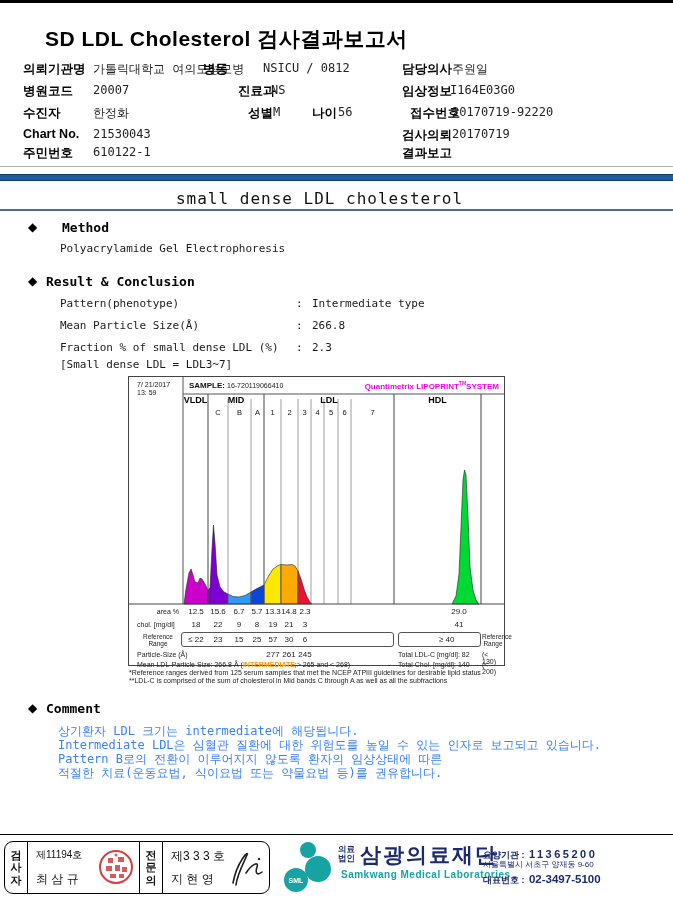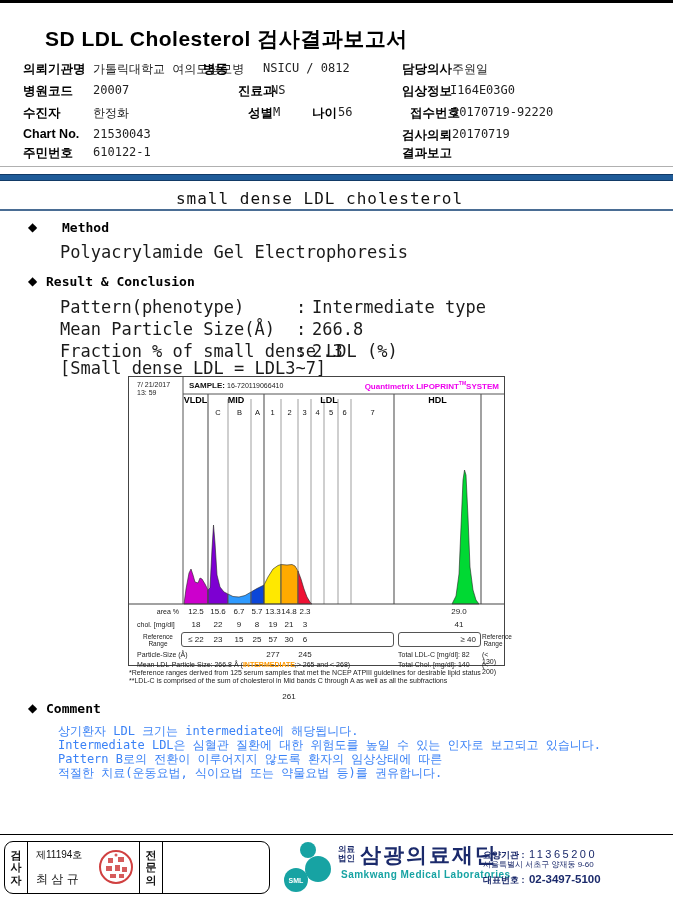--- a/index.html
+++ b/index.html
@@ -9,21 +9,21 @@
     border-top:3px solid #000;box-sizing:border-box;
   }
   .abs{position:absolute;}
   .klabel{font-family:"Liberation Sans",sans-serif;font-weight:bold;font-size:12.5px;color:#000;}
   .kval{font-family:"DejaVu Sans Mono","Liberation Sans",monospace;font-size:12px;color:#222;}
   .report-title{font-size:21px;font-weight:bold;letter-spacing:0.5px;color:#000;}
   .hline{position:absolute;left:0;width:673px;}
   .sec-title{font-family:"DejaVu Sans Mono",monospace;font-size:16px;color:#111;}
   .diamond{font-size:12px;color:#000;}
   .sec-head{font-family:"DejaVu Sans Mono",monospace;font-weight:bold;font-size:13px;color:#000;}
-  .body-mono{font-family:"DejaVu Sans Mono",monospace;font-size:17px;color:#1a1a1a;}
+  .body-mono{font-family:"DejaVu Sans Mono",monospace;font-size:11px;color:#1a1a1a;}
   .chart-box{left:128px;top:373px;width:377px;height:290px;border:1px solid #444;box-sizing:border-box;}
   .ch-small{font-size:7px;color:#222;}
   .ch-med{font-size:8px;color:#111;}
   .ch-group{font-size:9px;font-weight:bold;color:#000;}
   .ch-sub{font-size:7.5px;color:#111;}
   .ch-val{font-size:8px;color:#222;width:26px;text-align:center;margin-left:-13px;}
   .ref-box{border:1px solid #555;border-radius:3px;box-sizing:border-box;background:#fff;}
   .brand{font-size:8px;font-weight:bold;color:#ee00ee;}
   .footnote{font-size:7px;color:#222;}
   .comment-line{font-family:"DejaVu Sans Mono",monospace;font-size:12px;color:#3b82f6;line-height:14.5px;white-space:nowrap;}
@@ -177,29 +177,29 @@
   </div>
   <div class="abs ref-box" style="left:52px;top:255px;width:213px;height:15px;"></div>
   <div class="abs ref-box" style="left:269px;top:255px;width:83px;height:15px;"></div>
   <div class="abs ch-val" style="left:67px;top:258px;">≤ 22</div>
   <div class="abs ch-val" style="left:89px;top:258px;">23</div>
   <div class="abs ch-val" style="left:110px;top:258px;">15</div>
   <div class="abs ch-val" style="left:128px;top:258px;">25</div>
   <div class="abs ch-val" style="left:144px;top:258px;">57</div>
   <div class="abs ch-val" style="left:160px;top:258px;">30</div>
   <div class="abs ch-val" style="left:176px;top:258px;">6</div>
-  <div class="abs ch-small" style="left:310px;top:258px;width:37px;text-align:right;font-size:8px;">≥ 40</div>
+  <div class="abs ch-small" style="left:310px;top:258px;width:37px;font-size:8px;">≥ 40</div>
   <div class="abs ch-small" style="left:353px;top:256px;width:22px;text-align:center;font-size:6.5px;line-height:7px;">
     <span>Reference</span><br>
     <span>Range</span>
   </div>
 
   <div class="abs ch-small" style="left:8px;top:274px;">Particle-Size (Å)</div>
   <div class="abs ch-val" style="left:144px;top:273px;">277</div>
-  <div class="abs ch-val" style="left:160px;top:273px;margin-top:42px;">261</div>
+  <div class="abs ch-val" style="left:160px;top:273px;">261</div>
   <div class="abs ch-val" style="left:176px;top:273px;">245</div>
   <div class="abs ch-small nowrap" style="left:269px;top:274px;">
     <span>Total LDL-C [mg/dl]:</span>
     <span>82</span>
   </div>
   <div class="abs ch-small" style="left:353px;top:274px;">(&lt; 130)</div>
 
   <div class="abs ch-small nowrap" style="left:8px;top:284px;">
     <span>Mean LDL-Particle Size:</span>
     <span>266.8 Å</span>
@@ -241,37 +241,46 @@
         <rect x="24" y="18" width="5" height="5"></rect>
           <rect x="12" y="25" width="6" height="4"></rect>
         <rect x="21" y="25" width="5" height="4"></rect>
           <circle cx="18" cy="6" r="1.5"></circle>
       </g>
     </svg>
   </div>
   <div class="sig-cell-v" style="border-left:none;">
     <div class="vtext">전문의</div>
   </div>
+  <div style="flex:1;position:relative;">
+    <div class="abs" style="left:8px;top:6px;font-size:12px;">제3 3 3 호</div>
+    <div class="abs" style="left:8px;top:29px;font-size:12px;">지 현 영</div>
+    <svg class="abs" style="right:3px;top:3px;" width="40" height="46" viewBox="0 0 40 46">
+      <path d="M7 38 C11 16 24 4 21 10 C18 17 11 30 10 40" fill="none" stroke="#222" stroke-width="1.6" stroke-linecap="round"></path>
+      <path d="M20 28 C26 19 33 16 31 22 C29 28 31 31 36 27" fill="none" stroke="#222" stroke-width="1.6" stroke-linecap="round"></path>
+      <circle cx="33" cy="14" r="1.2" fill="#222"></circle>
+    </svg>
+  </div>
 </div>
 
 <svg class="abs" style="left:282px;top:837px;" width="52" height="58" viewBox="0 0 52 58">
   <circle cx="26" cy="10" r="8" fill="#17a3a3"></circle>
   <circle cx="36" cy="29" r="13" fill="#17a3a3"></circle>
   <circle cx="14" cy="40" r="12" fill="#17a3a3"></circle>
   <text x="14" y="43" text-anchor="middle" font-size="7" font-weight="bold" fill="#ffffff" font-family="Liberation Sans, sans-serif">SML</text>
 </svg>
 
 <div class="abs navy" style="left:338px;top:842px;font-size:8.5px;font-weight:bold;line-height:9px;">
   <span>의료</span><br>
   <span>법인</span>
 </div>
 <div class="abs org-big" style="left:360px;top:838px;">삼광의료재단</div>
 <div class="abs org-en" style="left:341px;top:866px;">Samkwang Medical Laboratories</div>
 
 <div class="abs nowrap" style="left:483px;top:841px;">
   <span class="navy" style="font-size:9px;font-weight:bold;">요양기관 :</span>
-  <span class="navy" style="font-size:11px;font-weight:normal;letter-spacing:2.5px;">11365200</span>
+  <span class="navy" style="font-size:11px;font-weight:bold;letter-spacing:2.5px;">11365200</span>
 </div>
 <div class="abs info-sm nowrap" style="left:483px;top:856px;">서울특별시 서초구 양재동 9-60</div>
 <div class="abs nowrap" style="left:483px;top:866px;">
   <span class="navy" style="font-size:9px;font-weight:bold;">대표번호 :</span>
   <span class="navy" style="font-size:11.5px;font-weight:bold;">02-3497-5100</span>
 </div>
 
 </body></html>

